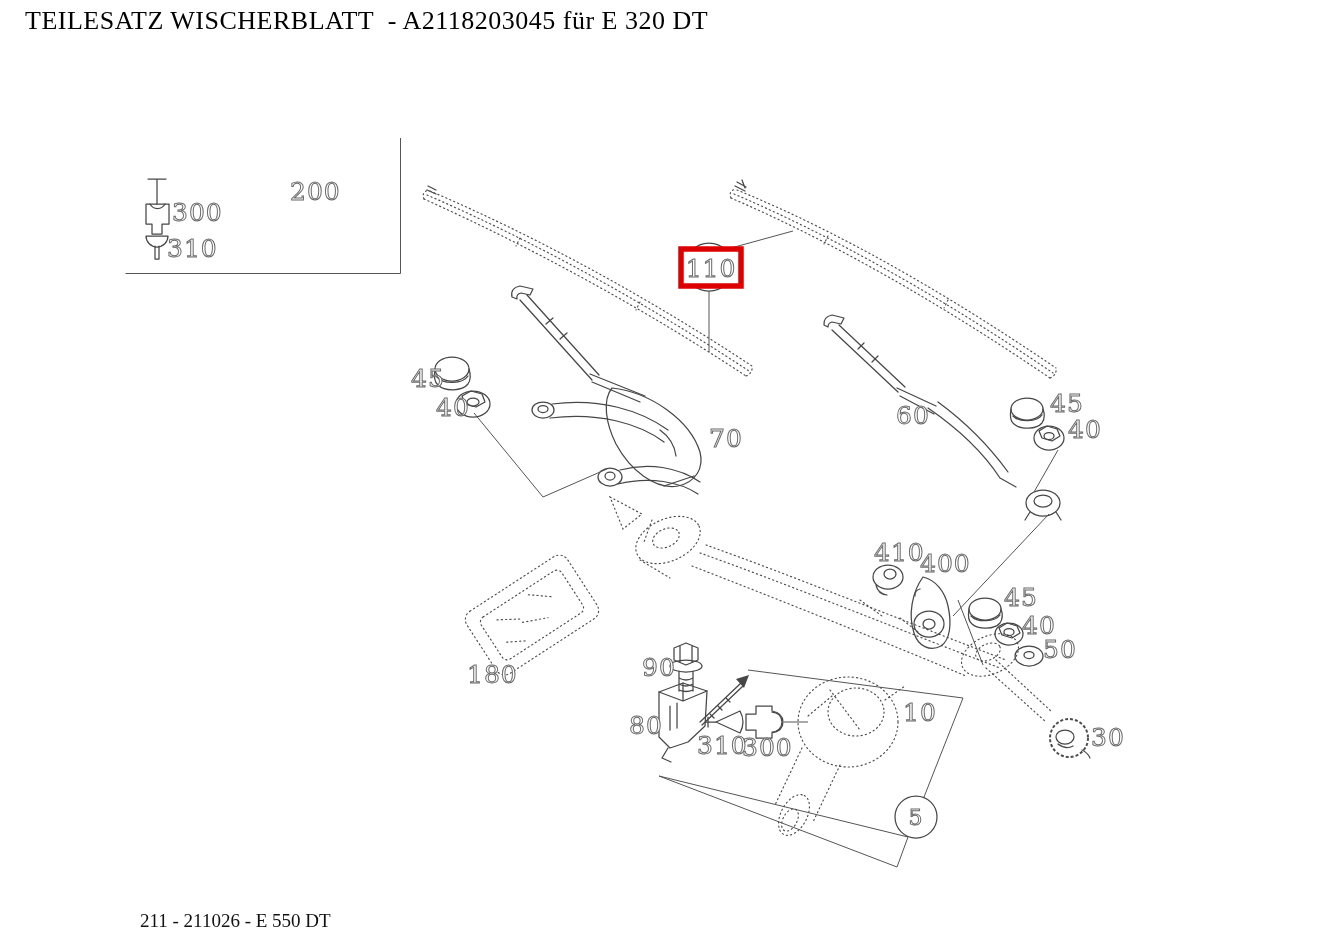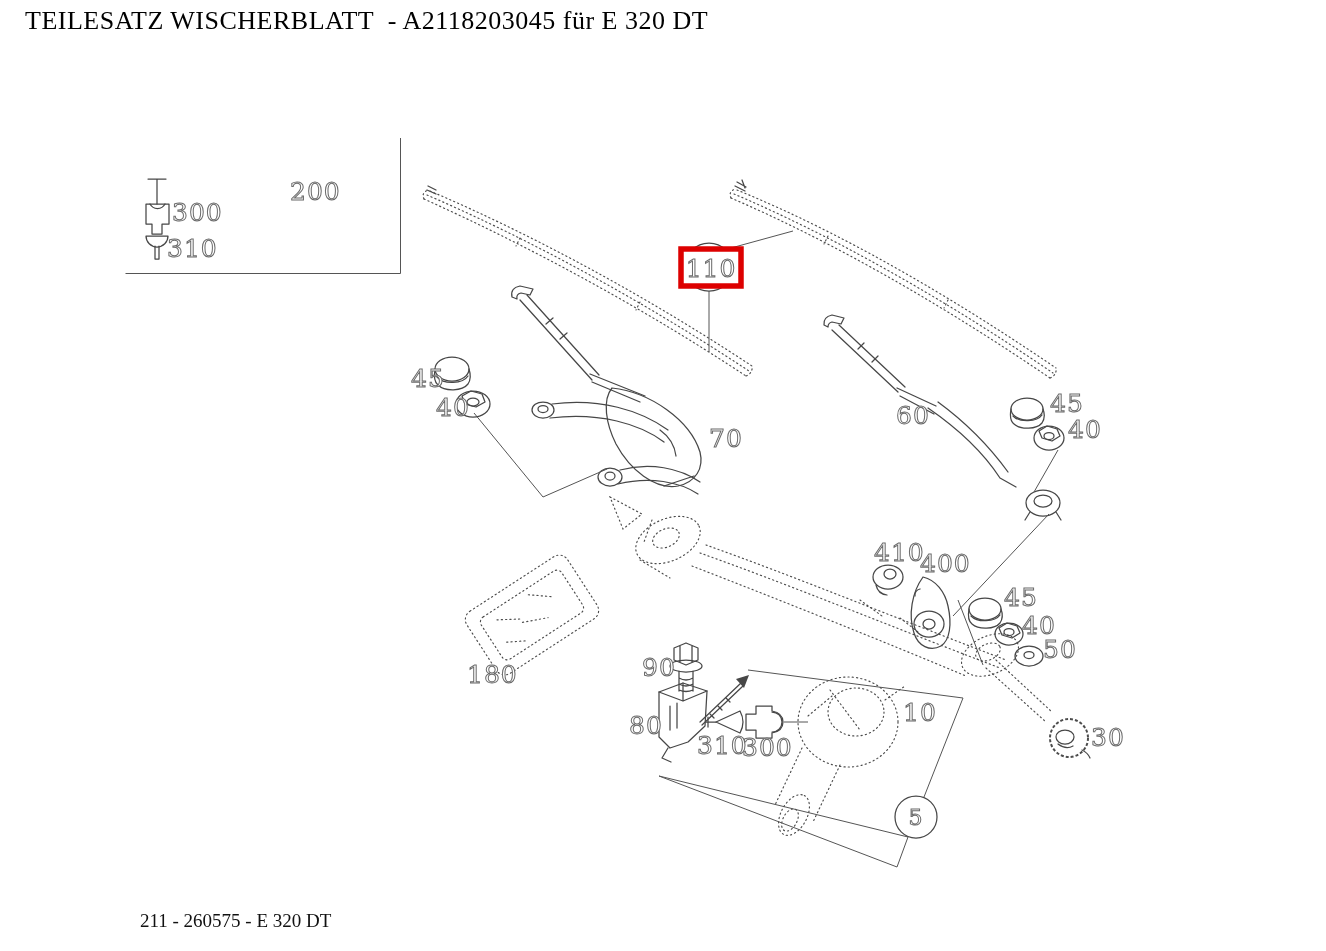--- a/index.html
+++ b/index.html
@@ -219,14 +219,14 @@
       <text class="lbl" x="642" y="676">90</text>
       <text class="lbl" x="629" y="734">80</text>
       <text class="lbl" x="697" y="754">310</text>
       <text class="lbl" x="742" y="756">300</text>
       <text class="lbl" x="903" y="721">10</text>
       <text class="lbl" x="1091" y="746">30</text>
       <text class="lbl small" x="916" y="825" text-anchor="middle">5</text>
     </g>
   </svg>
 
-  <div class="footer">211 - 260575 - E 320 DT</div>
+  <div class="footer">211 - 211026 - E 550 DT</div>
 </div>
 
 </body></html>

